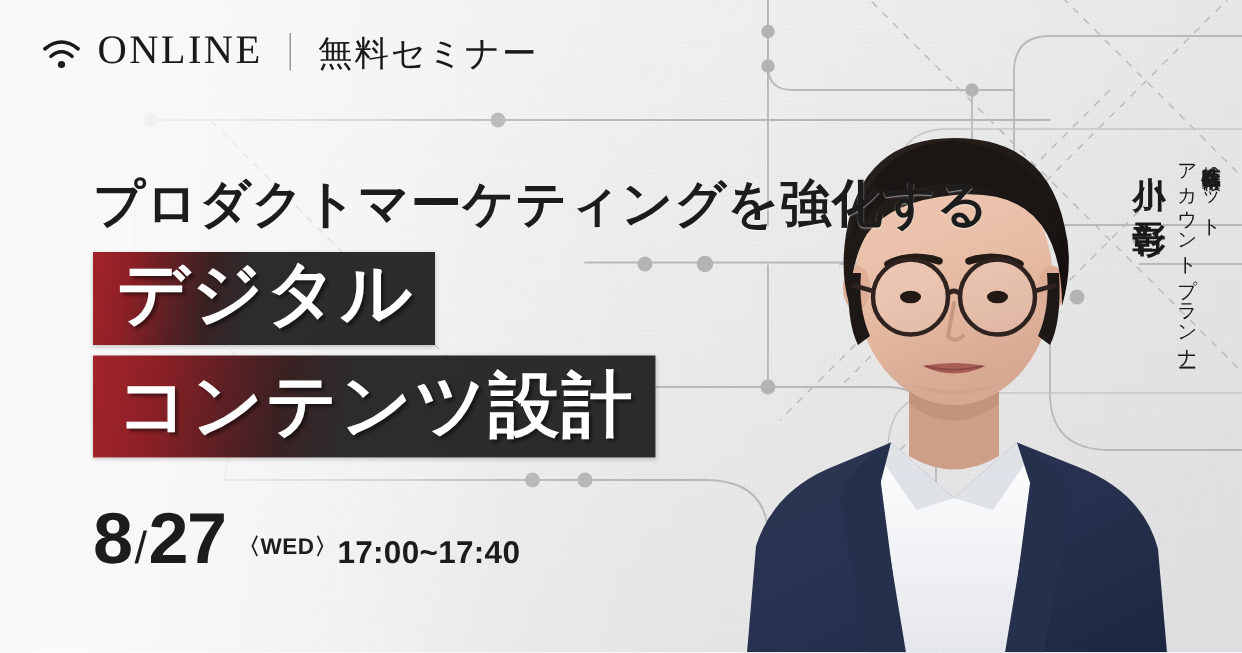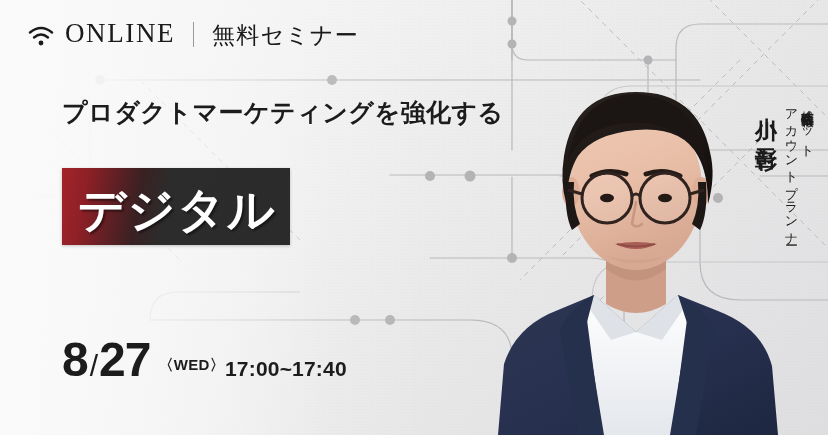--- a/index.html
+++ b/index.html
@@ -95,23 +95,23 @@
     letter-spacing: 1.2px;
     color: #1a1a1a;
     line-height: 1;
     white-space: nowrap;
   }
 
   
   .lead {
     position: absolute;
     left: 62px;
-    top: 96px;
+    top: 113px;
     z-index: 8;
-    font-size: 25px;
+    font-size: 34px;
     font-weight: bold;
     letter-spacing: .5px;
     color: #1c1c1c;
     white-space: nowrap;
     text-shadow: 0 1px 1px rgba(255,255,255,.6);
   }
 
   .title-box {
     position: absolute;
     z-index: 8;
@@ -132,21 +132,21 @@
     font-weight: bold;
     color: #ffffff;
     letter-spacing: 1.5px;
     line-height: 1;
     white-space: nowrap;
     text-shadow: 2px 2px 2px rgba(0,0,0,.45);
   }
   #title-box-1 {
     left: 62px;
     top: 168px;
-    padding: 18px 14px 12px 16px;
+    padding: 3px 14px 12px 16px;
   }
   #title-box-2 {
     left: 62px;
     top: 237px;
     padding: 9px 14px 12px 16px;
   }
 
   
   .date-block {
     position: absolute;
@@ -376,20 +376,23 @@
     <span class="brand-online">ONLINE</span>
     <span class="header-divider"></span>
     <span class="brand-seminar">無料セミナー</span>
   </div>
 
   <div class="lead">プロダクトマーケティングを強化する</div>
 
   <div class="title-box" id="title-box-1">
     <span class="txt">デジタル</span>
   </div>
+  <div class="title-box" id="title-box-2">
+    <span class="txt">コンテンツ設計</span>
+  </div>
 
   <div class="date-block">
     <div class="date-main">
       <span class="date-month">8</span>
       <span class="date-slash">/</span>
       <span class="date-day">27</span>
     </div>
     <div class="date-side">
       <span class="date-dow">〈WED〉</span>
       <span class="date-time">17:00~17:40</span>

